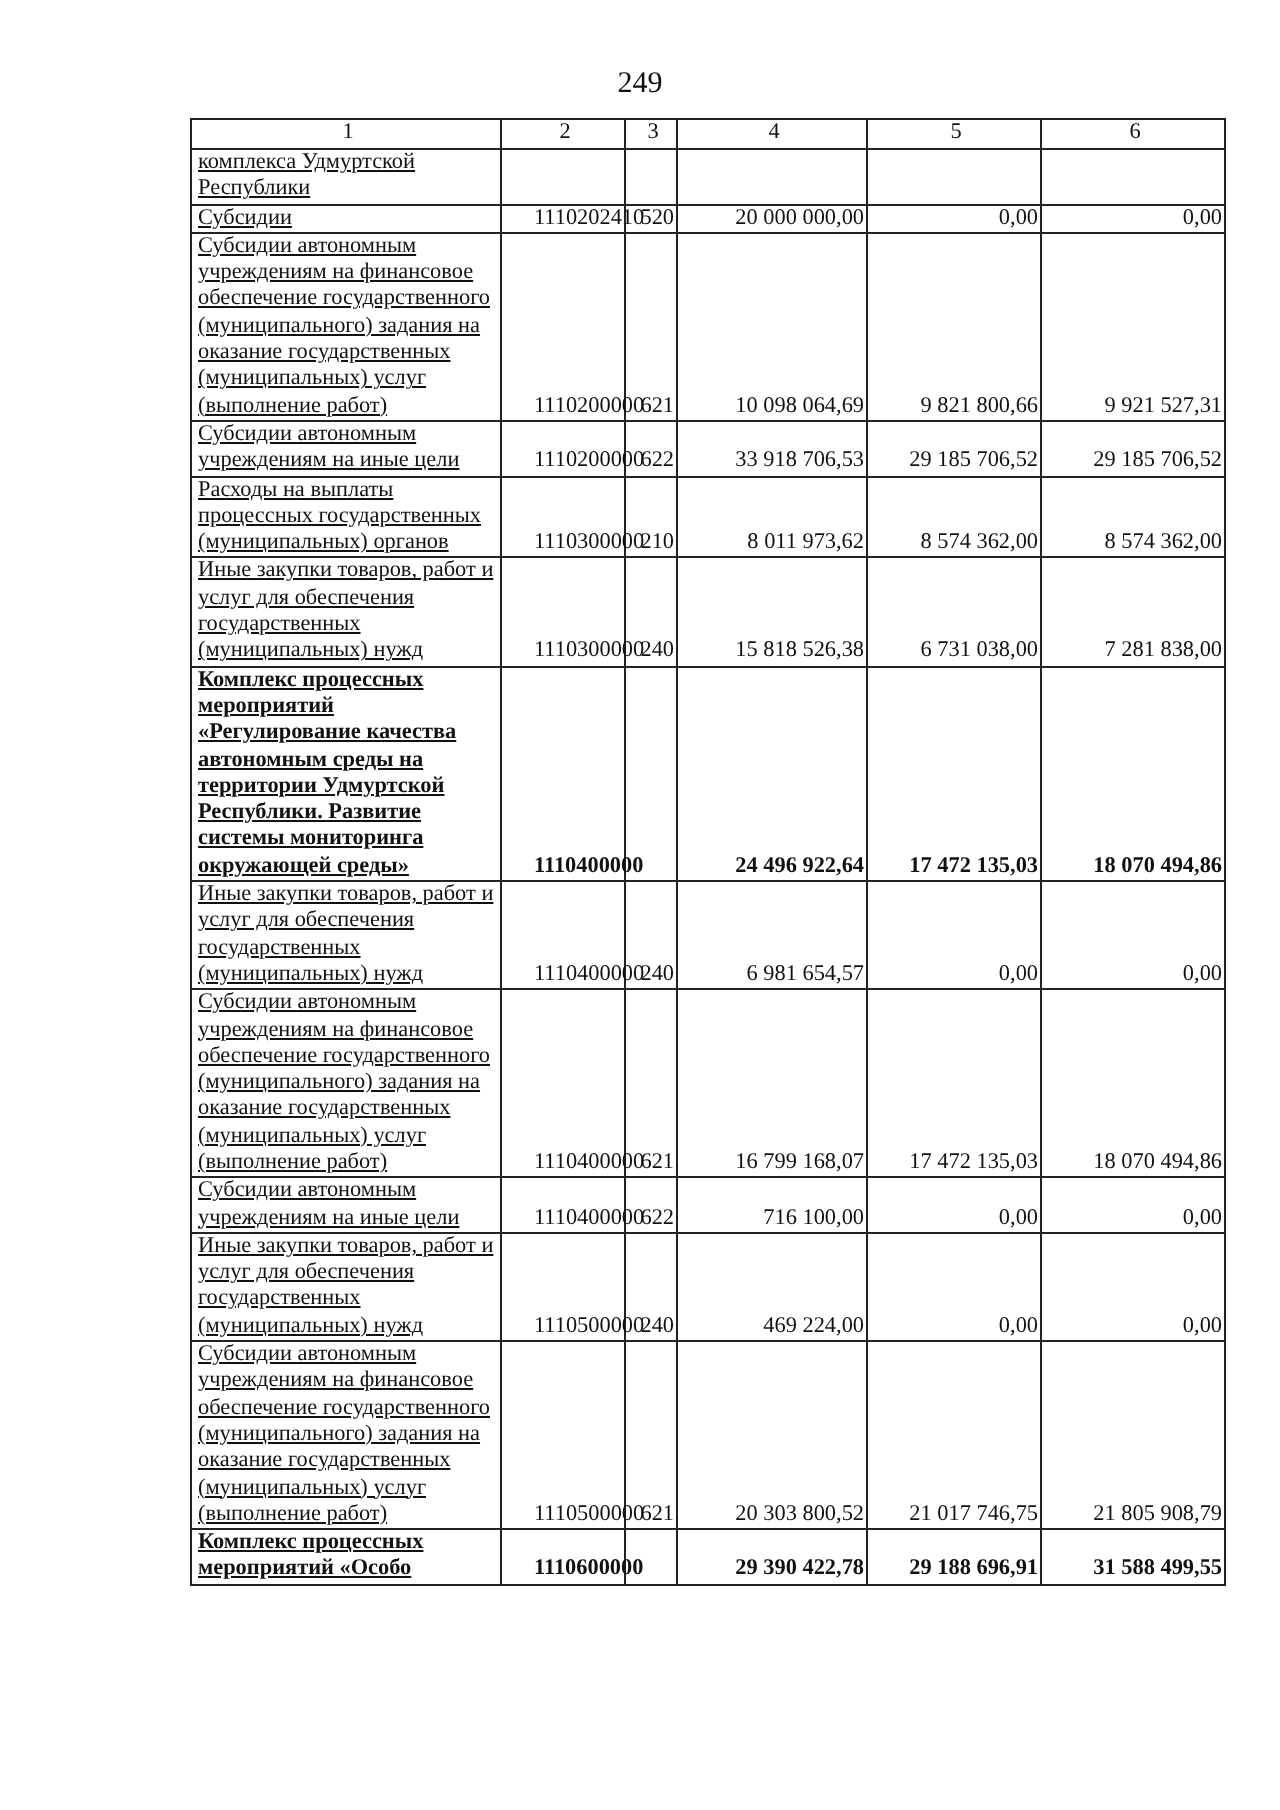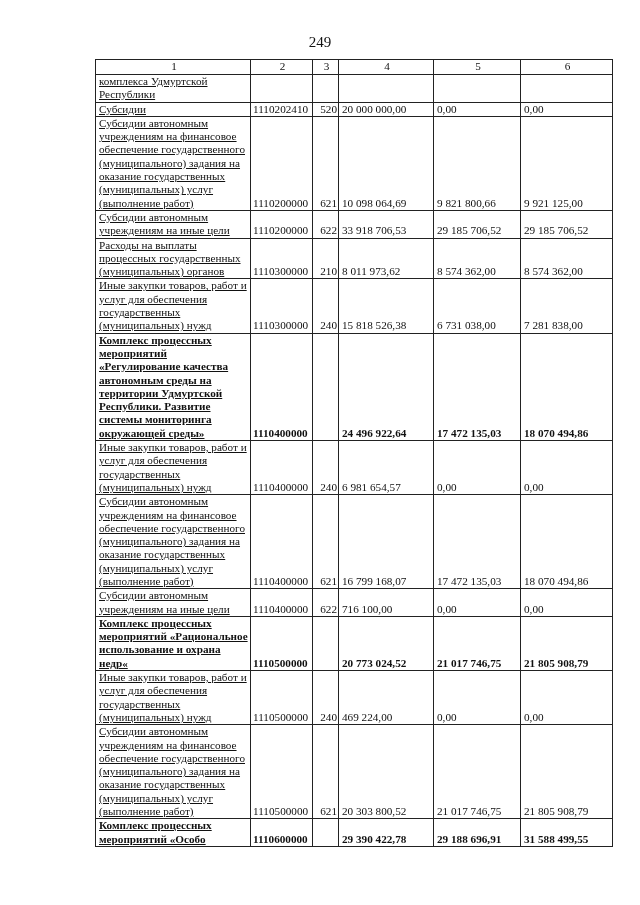--- a/index.html
+++ b/index.html
@@ -7,23 +7,23 @@
          font-family: "Liberation Serif", "DejaVu Serif", serif; color: #111; }
   .page-number { position: absolute; top: 34px; left: 0; width: 640px; text-align: center;
                  font-size: 15px; }
   table { position: absolute; top: 59px; left: 95px; border-collapse: collapse;
           table-layout: fixed; width: 517px; font-size: 11.2px; line-height: 13.3px; }
   col.c1 { width: 155px; } col.c2 { width: 62px; } col.c3 { width: 26px; }
   col.c4 { width: 95px; } col.c5 { width: 87px; } col.c6 { width: 92px; }
   td { border: 1px solid #222; padding: 0 1px 0 3px; vertical-align: bottom; }
   tr.head td { text-align: center; vertical-align: middle; height: 14px; }
   td.name { text-align: left; text-decoration: underline; }
-  td.code { text-align: left; padding-left: 2px; }
+  td.code { text-align: left; padding-left: 16px; }
   td.kvr { text-align: right; padding-left: 4px; }
-  td.num { padding-right: 1px; white-space: nowrap; }
+  td.num { text-align: right; padding-right: 1px; white-space: nowrap; }
   tr.bold td { font-weight: bold; }
 </style>
 </head>
 <body>
 
 <div class="page-number">249</div>
 
 <table>
   <colgroup>
     <col class="c1">
@@ -57,21 +57,21 @@
         <td class="num">20 000 000,00</td>
         <td class="num">0,00</td>
         <td class="num">0,00</td>
       </tr>
       <tr>
         <td class="name">Субсидии автономным учреждениям на финансовое обеспечение государственного (муниципального) задания на оказание государственных (муниципальных) услуг (выполнение работ)</td>
         <td class="code">1110200000</td>
         <td class="kvr">621</td>
         <td class="num">10 098 064,69</td>
         <td class="num">9 821 800,66</td>
-        <td class="num">9 921 125,00</td>
+        <td class="num">9 921 527,31</td>
       </tr>
       <tr>
         <td class="name">Субсидии автономным учреждениям на иные цели</td>
         <td class="code">1110200000</td>
         <td class="kvr">622</td>
         <td class="num">33 918 706,53</td>
         <td class="num">29 185 706,52</td>
         <td class="num">29 185 706,52</td>
       </tr>
       <tr>
@@ -115,28 +115,20 @@
         <td class="num">18 070 494,86</td>
       </tr>
       <tr>
         <td class="name">Субсидии автономным учреждениям на иные цели</td>
         <td class="code">1110400000</td>
         <td class="kvr">622</td>
         <td class="num">716 100,00</td>
         <td class="num">0,00</td>
         <td class="num">0,00</td>
       </tr>
-      <tr class="bold">
-        <td class="name">Комплекс процессных мероприятий «Рациональное использование и охрана недр«</td>
-        <td class="code">1110500000</td>
-        <td class="kvr"></td>
-        <td class="num">20 773 024,52</td>
-        <td class="num">21 017 746,75</td>
-        <td class="num">21 805 908,79</td>
-      </tr>
       <tr>
         <td class="name">Иные закупки товаров, работ и услуг для обеспечения государственных (муниципальных) нужд</td>
         <td class="code">1110500000</td>
         <td class="kvr">240</td>
         <td class="num">469 224,00</td>
         <td class="num">0,00</td>
         <td class="num">0,00</td>
       </tr>
       <tr>
         <td class="name">Субсидии автономным учреждениям на финансовое обеспечение государственного (муниципального) задания на оказание государственных (муниципальных) услуг (выполнение работ)</td>

